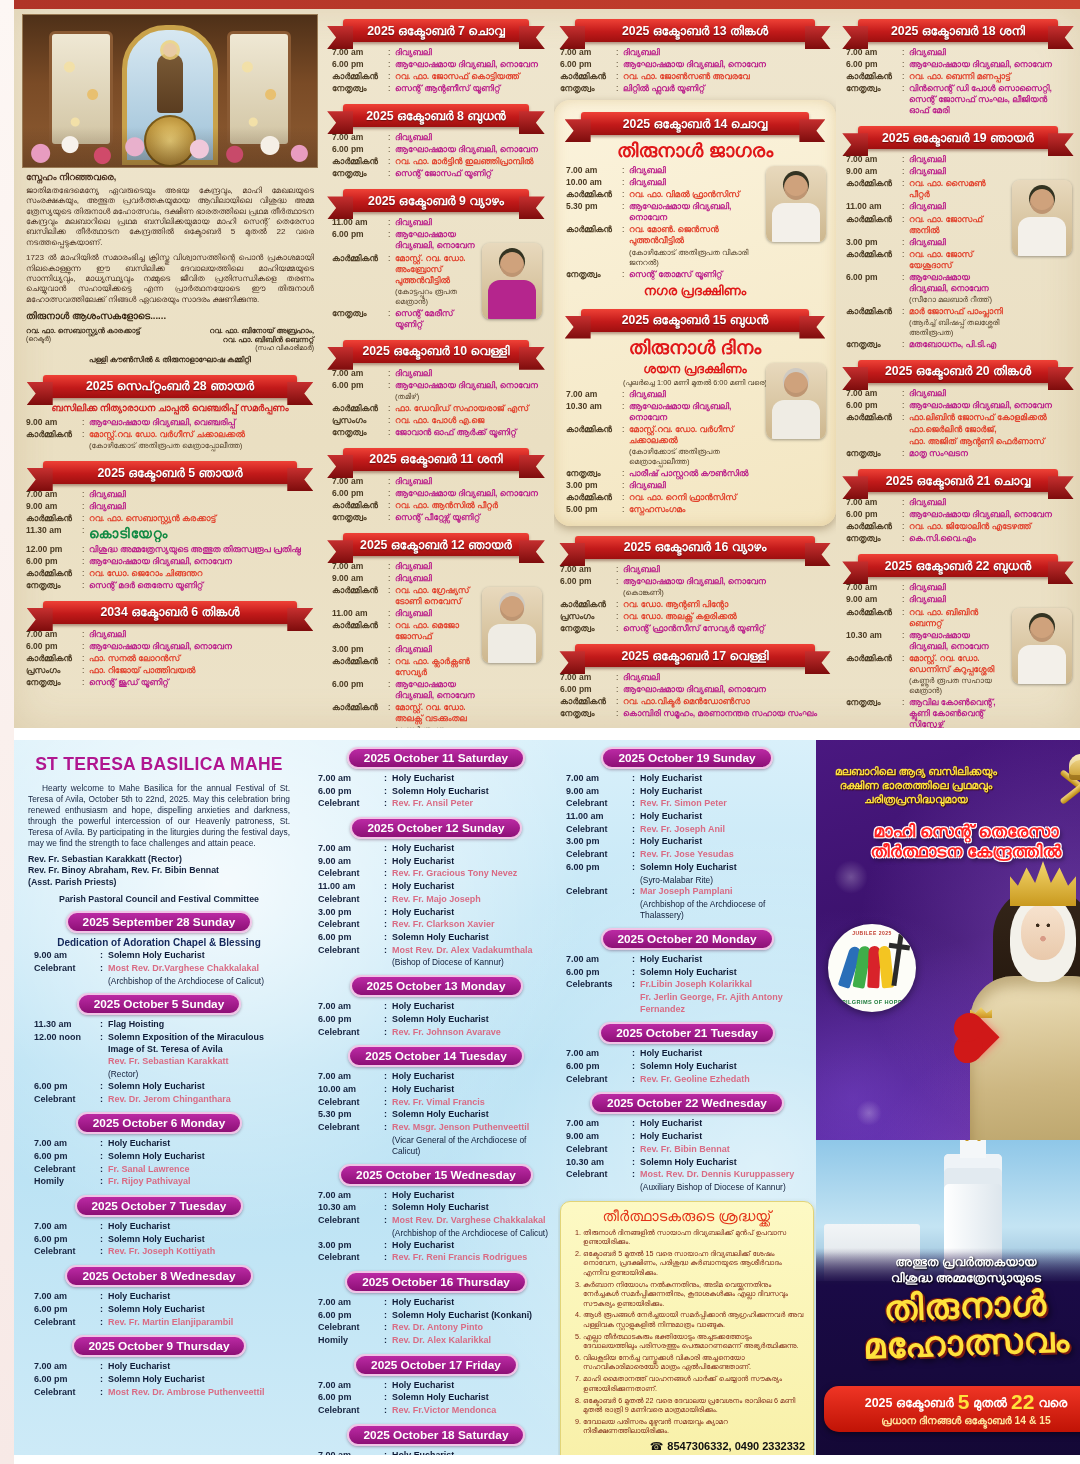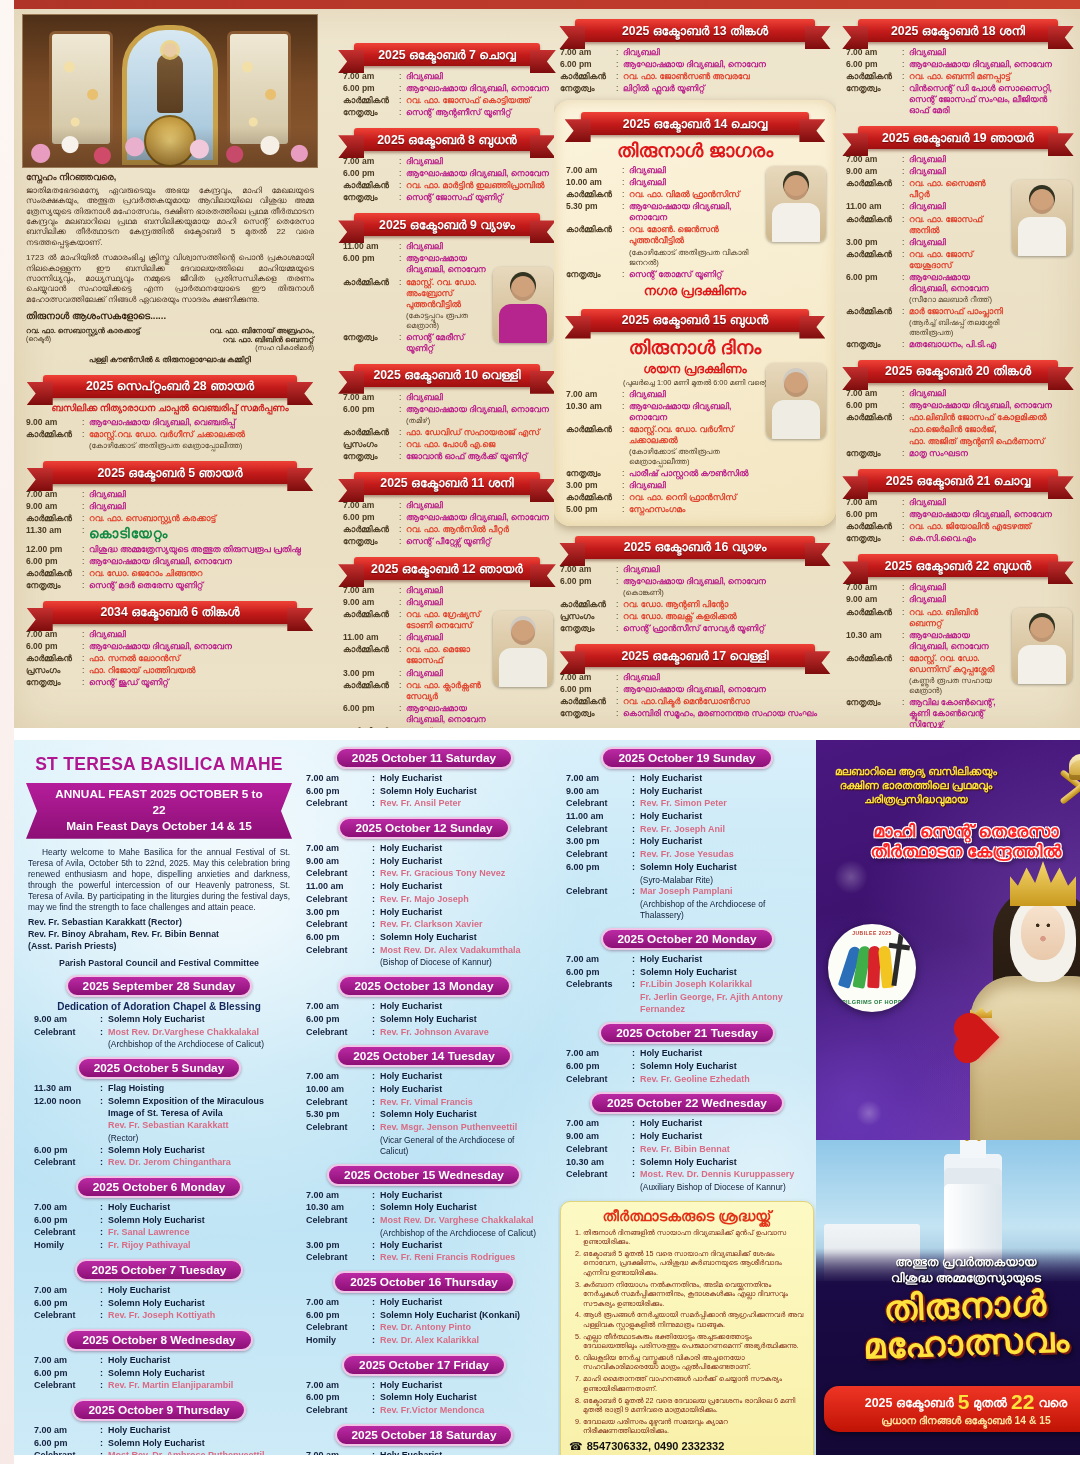--- a/index.html
+++ b/index.html
@@ -7,21 +7,21 @@
   .abs{position:absolute;}
   
   .topbar{position:absolute;left:14px;top:0;right:0;height:9px;background:linear-gradient(90deg,#b03428,#c8402e);}
   .leftedge{position:absolute;left:0;top:0;width:14px;bottom:0;background:linear-gradient(180deg,#fdf7f4,#f7e9e6);}
   
   .top-panel{position:absolute;left:14px;top:9px;width:1066px;height:719px;
     background:linear-gradient(180deg,#efe6cf,#eadfc2 60%,#ece2c8);
     box-shadow:inset 0 0 40px rgba(150,110,50,.18);overflow:hidden;}
   .tcol{position:absolute;top:0;height:719px;overflow:hidden;}
   .c1{left:6px;width:300px;}
-  .c2{left:323px;width:220px;margin-top:24px;}
+  .c2{left:312px;width:220px;}
   .c3{left:540px;width:282px;}
   .c4{left:826px;width:236px;}
   
   .altar{position:relative;height:152px;margin:5px 2px 4px;background:linear-gradient(180deg,#4e3018,#7a4b26 45%,#8e5c32);border:1px solid #9a7b55;overflow:hidden;}
   .altar .panelL,.altar .panelR{position:absolute;top:16px;width:58px;height:110px;border:3px solid #8a5a33;border-radius:6px;
     background:radial-gradient(circle at 30% 30%,#f2e0a8 5px,transparent 6px),radial-gradient(circle at 70% 55%,#e8c070 5px,transparent 6px),radial-gradient(circle at 40% 80%,#f2e0a8 4px,transparent 5px),linear-gradient(#efe8d4,#d2c5a4);}
   .altar .panelL{left:26px;} .altar .panelR{right:26px;}
   .altar .arch{position:absolute;left:50%;top:10px;transform:translateX(-50%);width:86px;height:130px;border-radius:44px 44px 0 0;border:5px solid #c9a24a;background:linear-gradient(180deg,#d7e8f2,#9fc2d8);}
   .altar .fig{position:absolute;left:50%;top:38px;transform:translateX(-50%);width:26px;height:60px;border-radius:12px 12px 4px 4px;background:linear-gradient(#7a5a36,#5a3c20);}
   .altar .fig::before{content:"";position:absolute;left:50%;top:-10px;transform:translateX(-50%);width:14px;height:14px;border-radius:50%;background:#e9cba4;box-shadow:0 0 0 3px rgba(240,210,120,.8);}
@@ -67,42 +67,42 @@
   .chip::before{content:"";position:absolute;left:50%;top:9px;transform:translateX(-50%);width:24px;height:25px;border-radius:50%;background:#cfa27c;box-shadow:inset 0 -4px 0 rgba(0,0,0,.08),0 -3px 0 1px #332;}
   .chip::after{content:"";position:absolute;left:50%;top:37px;transform:translateX(-50%);width:48px;height:42px;border-radius:12px 12px 0 0;background:#f3f0ea;}
   .chip.bishop::after{background:#b5258d;}
   .chip.elder::before{box-shadow:inset 0 -4px 0 rgba(0,0,0,.08),0 -3px 0 1px #cfcac2;}
   .chip.elder::after{background:#efece4;}
   
   .bottom-panel{position:absolute;left:14px;top:740px;width:1066px;height:715px;overflow:hidden;
     background:radial-gradient(circle at 20% 20%,rgba(255,255,255,.8),transparent 35%),radial-gradient(circle at 70% 60%,rgba(255,255,255,.5),transparent 40%),linear-gradient(180deg,#d9f0fa,#b5e0f3 45%,#cdeaf7);}
   .bcol{position:absolute;top:0;height:715px;overflow:hidden;}
   .b1{left:12px;width:266px;}
-  .b2{left:284px;width:252px;}
+  .b2{left:296px;width:252px;}
   .b3{left:544px;width:258px;}
   .b-title{color:#b01690;font-weight:900;font-size:17.5px;text-align:center;margin:14px 0 8px;letter-spacing:.3px;}
   .feast-banner{margin:0 auto 8px;width:fit-content;background:linear-gradient(180deg,#b51d9b,#8d0f76);color:#fff;font-weight:bold;font-size:11.8px;
     text-align:center;line-height:1.35;padding:4px 26px;clip-path:polygon(0 0,100% 0,calc(100% - 11px) 50%,100% 100%,0 100%,11px 50%);}
   .b-para{font-size:8.4px;line-height:1.32;text-align:justify;color:#16233f;margin:0 2px 4px;text-indent:14px;}
   .b-line{font-size:8.8px;font-weight:bold;color:#16233f;margin:0 2px;line-height:1.35;}
   .b-center{font-size:8.8px;font-weight:bold;color:#16233f;text-align:center;margin:5px 0 2px;}
   .pill{margin:7px auto 4px;width:fit-content;padding:2px 15px;background:linear-gradient(180deg,#bb2aa4,#8d0f76);
     border:2px solid #f0c4e6;border-radius:15px;color:#fff;font-weight:bold;font-size:11.8px;box-shadow:0 1px 3px rgba(60,10,50,.35);}
   .b .row{grid-template-columns:66px 8px 1fr;font-size:9px;margin:1px 6px;}
   .b .row .lab,.b .row .colon{color:#15223f;font-weight:bold;}
   .b .val.plain{color:#101c38;font-weight:bold;font-size:8.9px;}
   .b .val.name{color:#d96b84;font-weight:bold;}
   .b .val.sub{color:#101c38;font-size:8.4px;}
   .b .heading{color:#13275a;font-weight:800;font-size:10px;text-align:center;margin:1px 0 2px;}
   
   .notice{background:linear-gradient(#fdf9c4,#f8f0a8);border:1px solid #e2d478;border-radius:10px;margin:8px 2px 0;padding:6px 8px 5px;box-shadow:0 2px 5px rgba(80,80,20,.25);}
-  .notice-title{color:#e23117;font-weight:700;font-size:14.5px;text-align:center;margin-bottom:3px;}
+  .notice-title{color:#e23117;font-weight:400;font-size:14.5px;text-align:center;margin-bottom:3px;}
   .notice ol{margin:2px 0 4px 14px;padding:0;}
   .notice li{font-size:7.2px;line-height:1.3;color:#7a1f10;margin-bottom:2.6px;}
-  .phone{font-weight:800;font-size:11px;color:#111;text-align:left;}
+  .phone{font-weight:800;font-size:11px;color:#111;text-align:right;}
   .phone .ph-ic{margin-right:4px;}
   .email{font-size:9.5px;color:#222;text-align:center;font-weight:bold;}
   
   .poster{position:absolute;left:802px;top:0;width:308px;height:715px;overflow:hidden;
     background:radial-gradient(circle at 85% 28%,rgba(190,130,255,.35),transparent 38%),
       radial-gradient(circle at 12% 50%,rgba(140,90,230,.40),transparent 42%),
       radial-gradient(circle at 65% 62%,rgba(255,170,220,.18),transparent 30%),
       radial-gradient(circle at 30% 80%,rgba(90,40,170,.5),transparent 45%),
       linear-gradient(165deg,#4a1880 0%,#39116a 30%,#56239b 55%,#2c0e58 80%,#1e0a44 100%);}
   .bokeh{position:absolute;border-radius:50%;background:radial-gradient(rgba(255,255,255,.25),transparent 70%);}
@@ -860,24 +860,20 @@
             <span class="colon">:</span>
             <span class="val mag">ആവില കോൺവെന്റ്, ക്ലൂണി കോൺവെന്റ് സിസ്റ്റേഴ്സ്</span>
           </div>
         </div>
       </div>
   </section>
 
   <section class="bottom-panel">
     <div class="bcol b1">
       <div class="b-title">ST TERESA BASILICA MAHE</div>
-      <div class="feast-banner">
-        <div>ANNUAL FEAST 2025 OCTOBER 5 to 22</div>
-        <div>Main Feast Days October 14 &amp; 15</div>
-      </div>
       <p class="b-para">Hearty welcome to Mahe Basilica for the annual Festival of St. Teresa of Avila, October 5th to 22nd, 2025. May this celebration bring renewed enthusiasm and hope, dispelling anxieties and darkness, through the powerful intercession of our Heavenly patroness, St. Teresa of Avila. By participating in the liturgies during the festival days, may we find the strength to face challenges and attain peace.</p>
       <div class="b-line">Rev. Fr. Sebastian Karakkatt (Rector)</div>
       <div class="b-line">Rev. Fr. Binoy Abraham, Rev. Fr. Bibin Bennat</div>
       <div class="b-line">(Asst. Parish Priests)</div>
       <div class="b-center">Parish Pastoral Council and Festival Committee</div>
       <div>
           <div class="day b">
             <div class="pill"><span>2025 September 28 Sunday</span></div>
             <div class="heading">Dedication of Adoration Chapel &amp; Blessing</div>
             <div class="row b">

